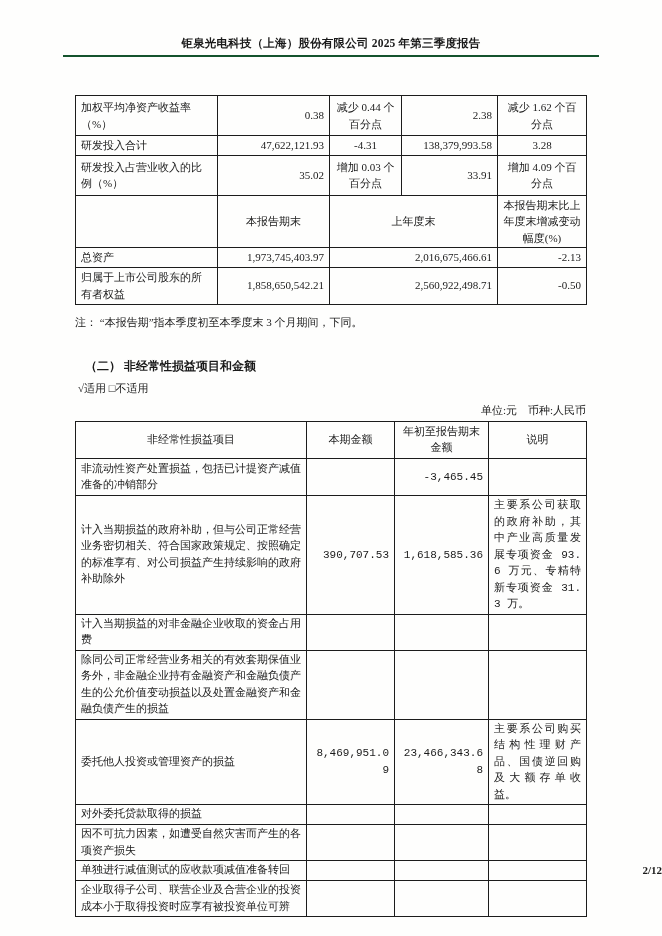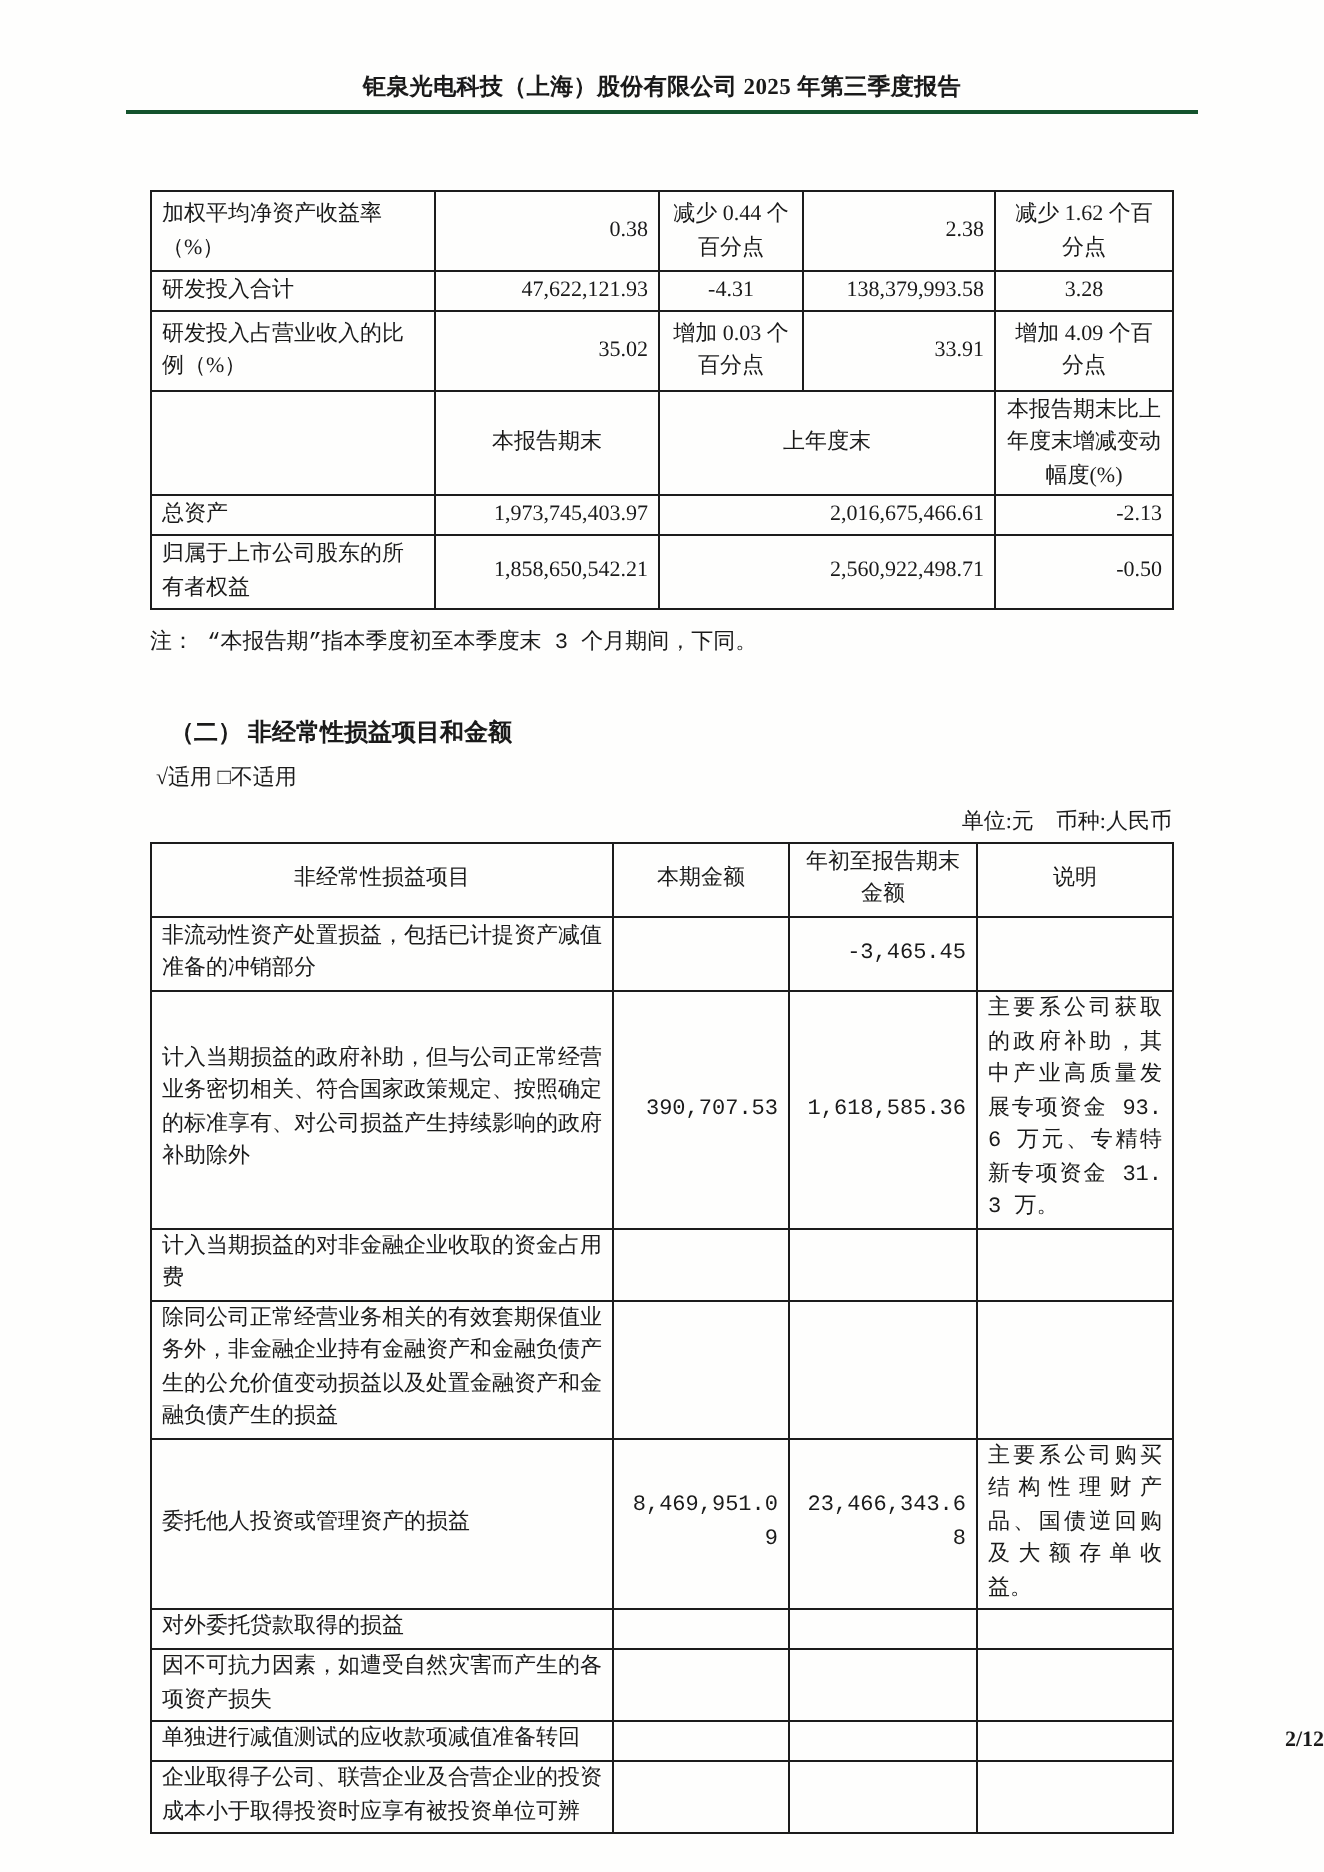--- a/index.html
+++ b/index.html
@@ -42,21 +42,21 @@
     line-height: 1.5;
     word-break: break-all;
   }
   .t1 { margin-top: 38px; }
   .t2 { margin-top: 3px; font-family: Liberation Mono, monospace; }
   .lbl { text-align: left; }
   .num { text-align: right; }
   .chg { text-align: center; }
   .ctr { text-align: center; }
   .just { text-align: justify; }
-  .note { margin-top: 9px; font-size: 11px; line-height: 1.5; font-family: Liberation Mono, monospace; }
+  .note { margin-top: 9px; font-size: 11px; line-height: 1.5; }
   .section-heading { margin-top: 28px; margin-left: 10px; font-size: 12px; font-weight: bold; }
   .applicability { margin-top: 6px; margin-left: 3px; font-size: 11px; }
   .unit-line { margin-top: 7px; text-align: right; font-size: 11px; }
   .footer {
     position: absolute; left: 0; top: 864px; width: 662px;
     text-align: right; font-weight: bold; font-size: 11px;
   }
 </style>
 </head>
 <body>

